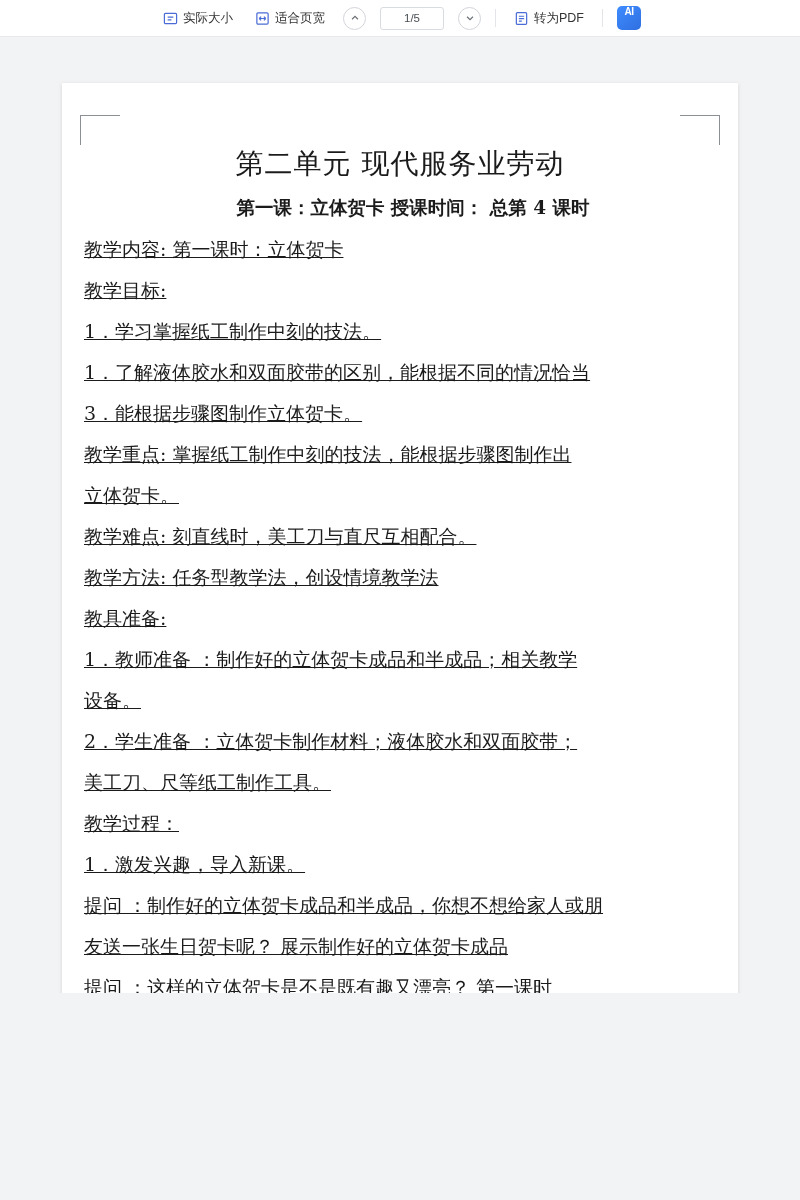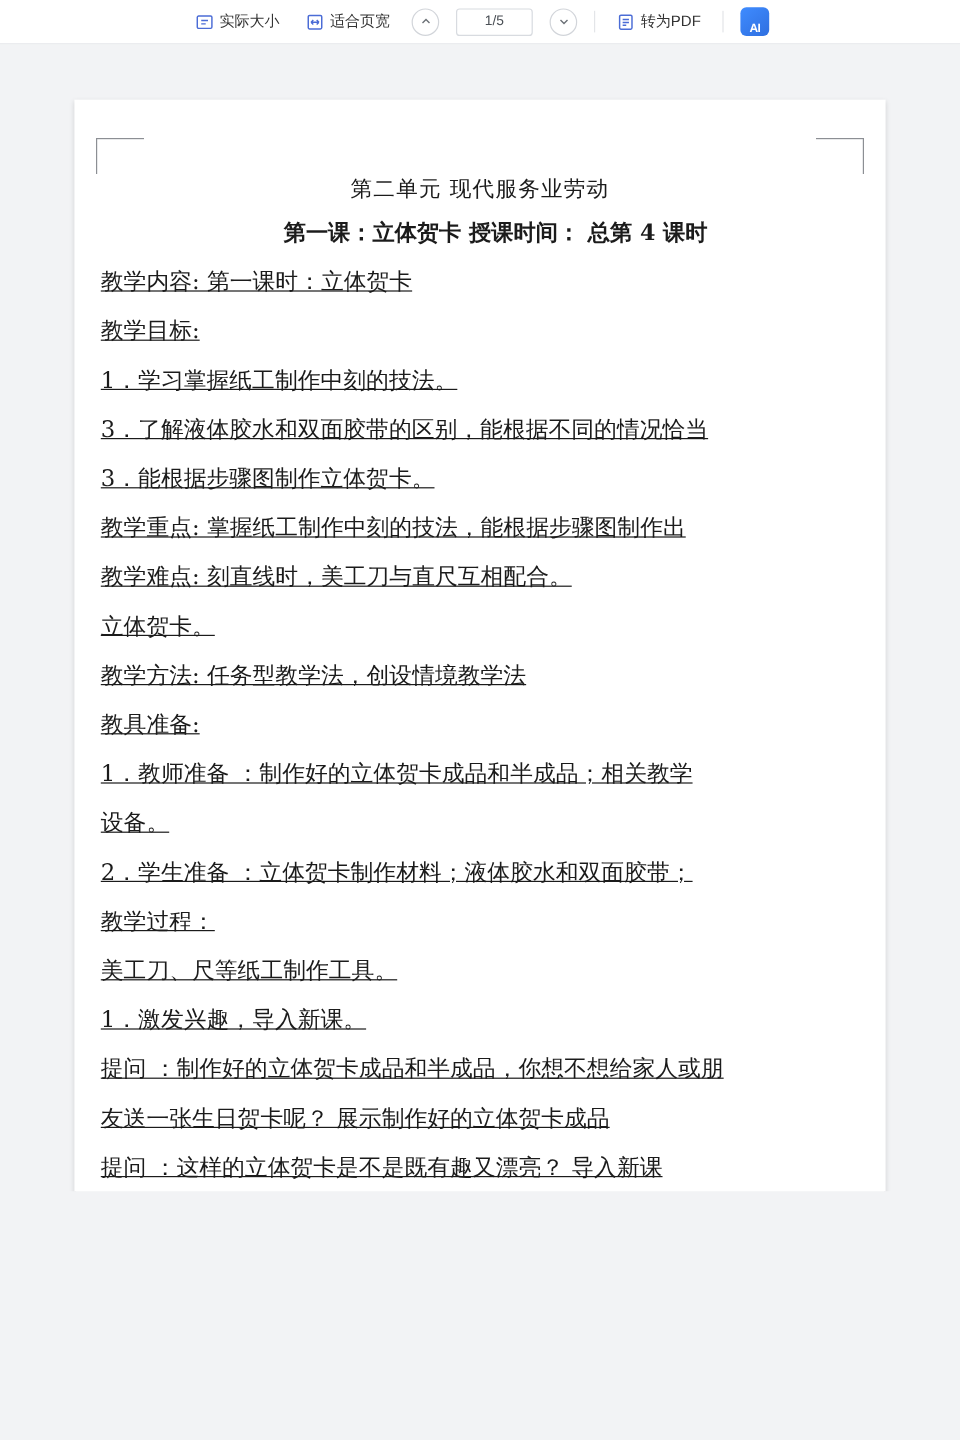--- a/index.html
+++ b/index.html
@@ -77,21 +77,21 @@
     height: 18px;
     background: #e3e5e8;
   }
   .ai-btn {
     width: 24px;
     height: 24px;
     border-radius: 5px;
     background: linear-gradient(140deg,#3f8cff,#2f6fe0);
     color: #fff;
     display: flex;
-    align-items: flex-end;
+    align-items: flex-start;
     justify-content: center;
     font-size: 10px;
     font-weight: bold;
     letter-spacing: -0.5px;
   }
 
   
   .doc-wrap {
     position: relative;
     height: 1164px;
@@ -117,21 +117,21 @@
   .content {
     position: absolute;
     left: 22px;
     right: 22px;
     top: 62px;
     font-family: "DejaVu Serif", "Liberation Serif", serif;
     color: #1b1b1b;
   }
   .title {
     text-align: center;
-    font-size: 18px;
+    font-size: 28px;
     letter-spacing: 1px;
     margin: 0 0 12px 0;
     font-weight: 500;
   }
   .subtitle {
     text-align: center;
     font-size: 18.5px;
     margin: 0 0 14px 26px;
     font-weight: 700;
   }
@@ -255,36 +255,36 @@
       <div class="crop v" style="left:18px; bottom:10px;"></div>
       <div class="crop v" style="right:18px; bottom:10px;"></div>
 
       <div class="content">
         <h1 class="title">第二单元 现代服务业劳动</h1>
         <div class="subtitle">第一课：立体贺卡  授课时间：   总第 4 课时</div>
 
         <p class="line">教学内容: 第一课时：立体贺卡</p>
         <p class="line">教学目标:</p>
         <p class="line">1．学习掌握纸工制作中刻的技法。</p>
-        <p class="line">3．了解液体胶水和双面胶带的区别，能根据不同的情况恰当</p>
+        <p class="line">1．了解液体胶水和双面胶带的区别，能根据不同的情况恰当</p>
         <p class="line">3．能根据步骤图制作立体贺卡。</p>
         <p class="line">教学重点: 掌握纸工制作中刻的技法，能根据步骤图制作出</p>
+        <p class="line">立体贺卡。</p>
         <p class="line">教学难点: 刻直线时，美工刀与直尺互相配合。</p>
-        <p class="line">立体贺卡。</p>
         <p class="line">教学方法: 任务型教学法，创设情境教学法</p>
         <p class="line">教具准备:</p>
         <p class="line">1．教师准备 ：制作好的立体贺卡成品和半成品；相关教学</p>
         <p class="line">设备。</p>
         <p class="line">2．学生准备 ：立体贺卡制作材料；液体胶水和双面胶带；</p>
+        <p class="line">美工刀、尺等纸工制作工具。</p>
         <p class="line">教学过程：</p>
-        <p class="line">美工刀、尺等纸工制作工具。</p>
         <p class="line">1．激发兴趣，导入新课。</p>
         <p class="line">提问 ：制作好的立体贺卡成品和半成品，你想不想给家人或朋</p>
         <p class="line">友送一张生日贺卡呢？  展示制作好的立体贺卡成品</p>
-        <p class="line">提问 ：这样的立体贺卡是不是既有趣又漂亮？  导入新课</p>
+        <p class="line">提问 ：这样的立体贺卡是不是既有趣又漂亮？  第一课时</p>
       </div>
     </div>
 
     <div class="watermark">
       <div class="wm-frame"></div>
       <div class="wm-text">课件站</div>
       <div class="wm-speck" style="left:-18px; top:30px; width:10px; height:14px;"></div>
       <div class="wm-speck" style="left:-24px; top:96px; width:8px; height:10px;"></div>
       <div class="wm-speck" style="right:-20px; top:48px; width:9px; height:12px;"></div>
       <div class="wm-speck" style="right:-14px; bottom:20px; width:7px; height:9px;"></div>

